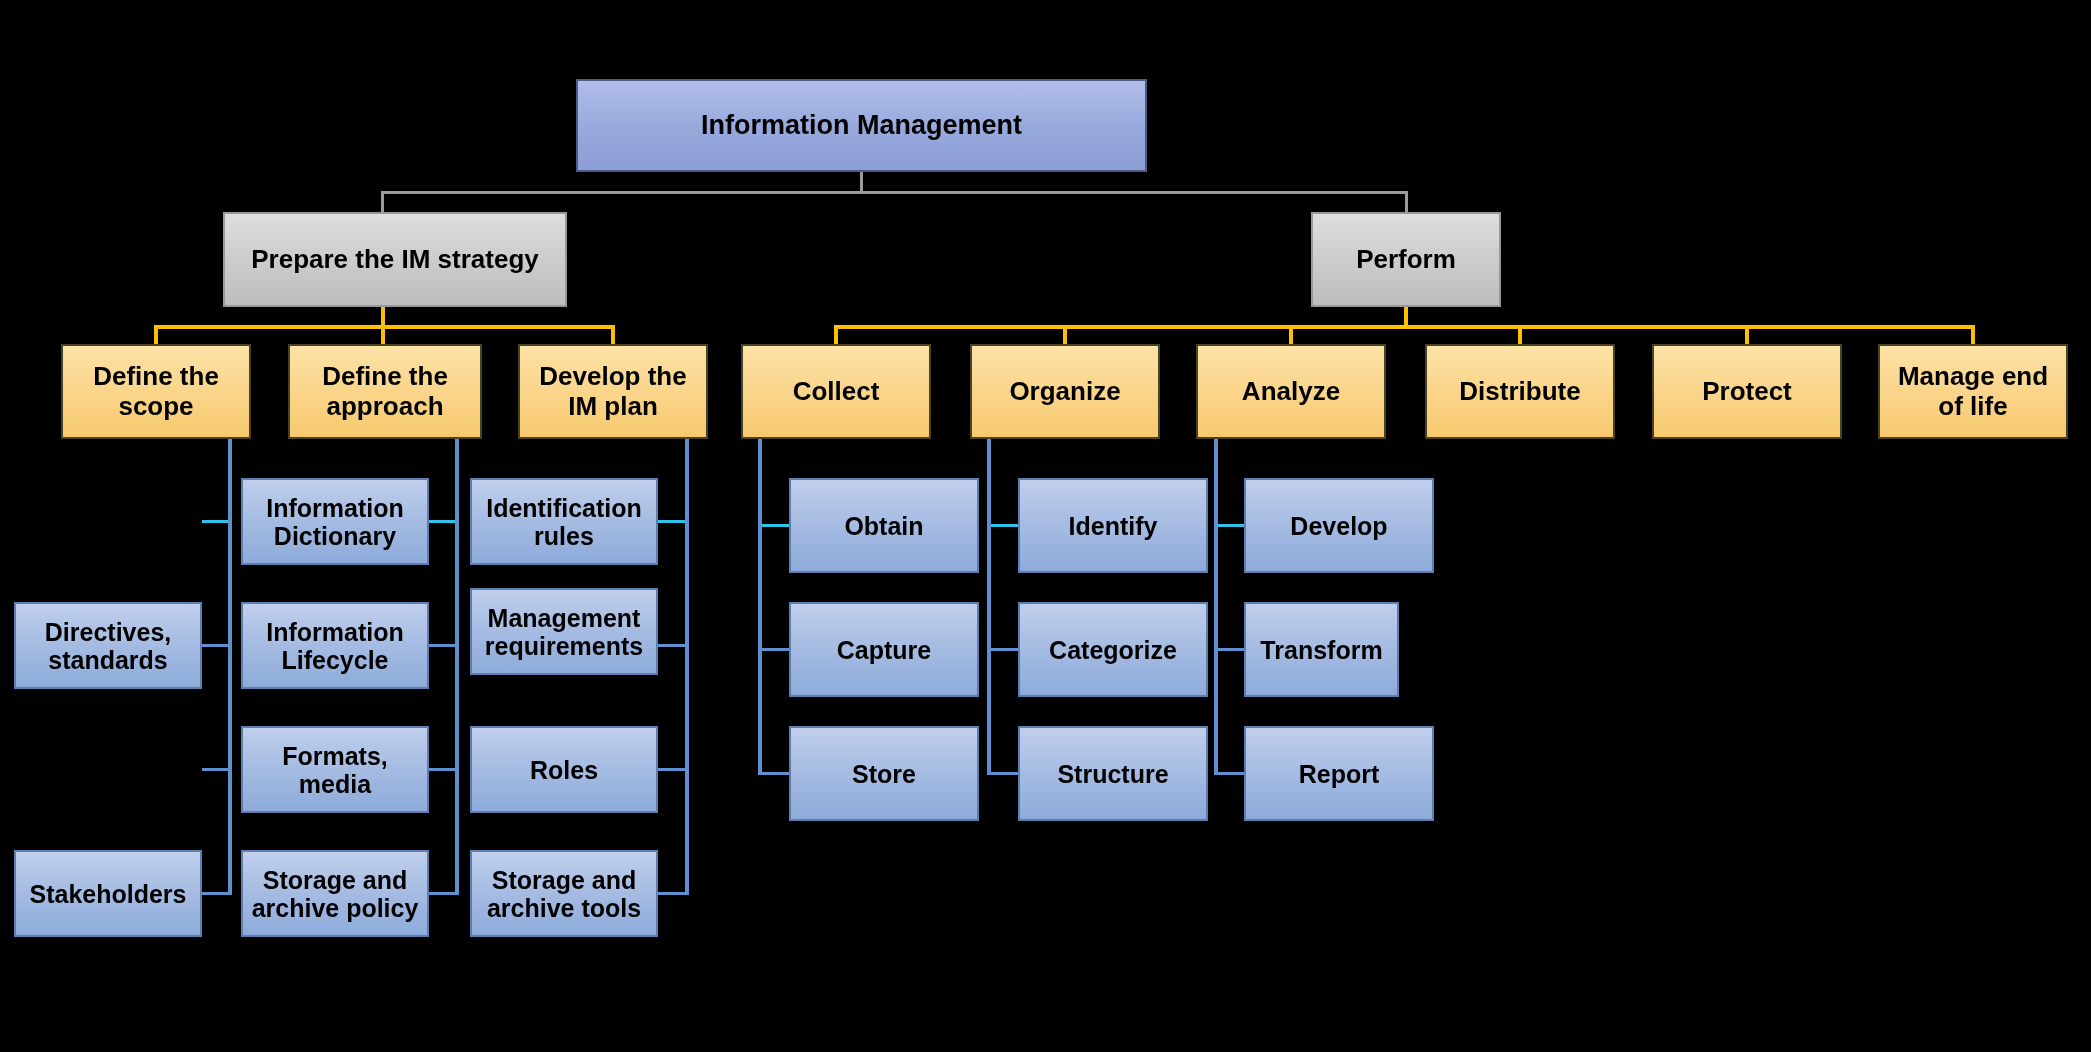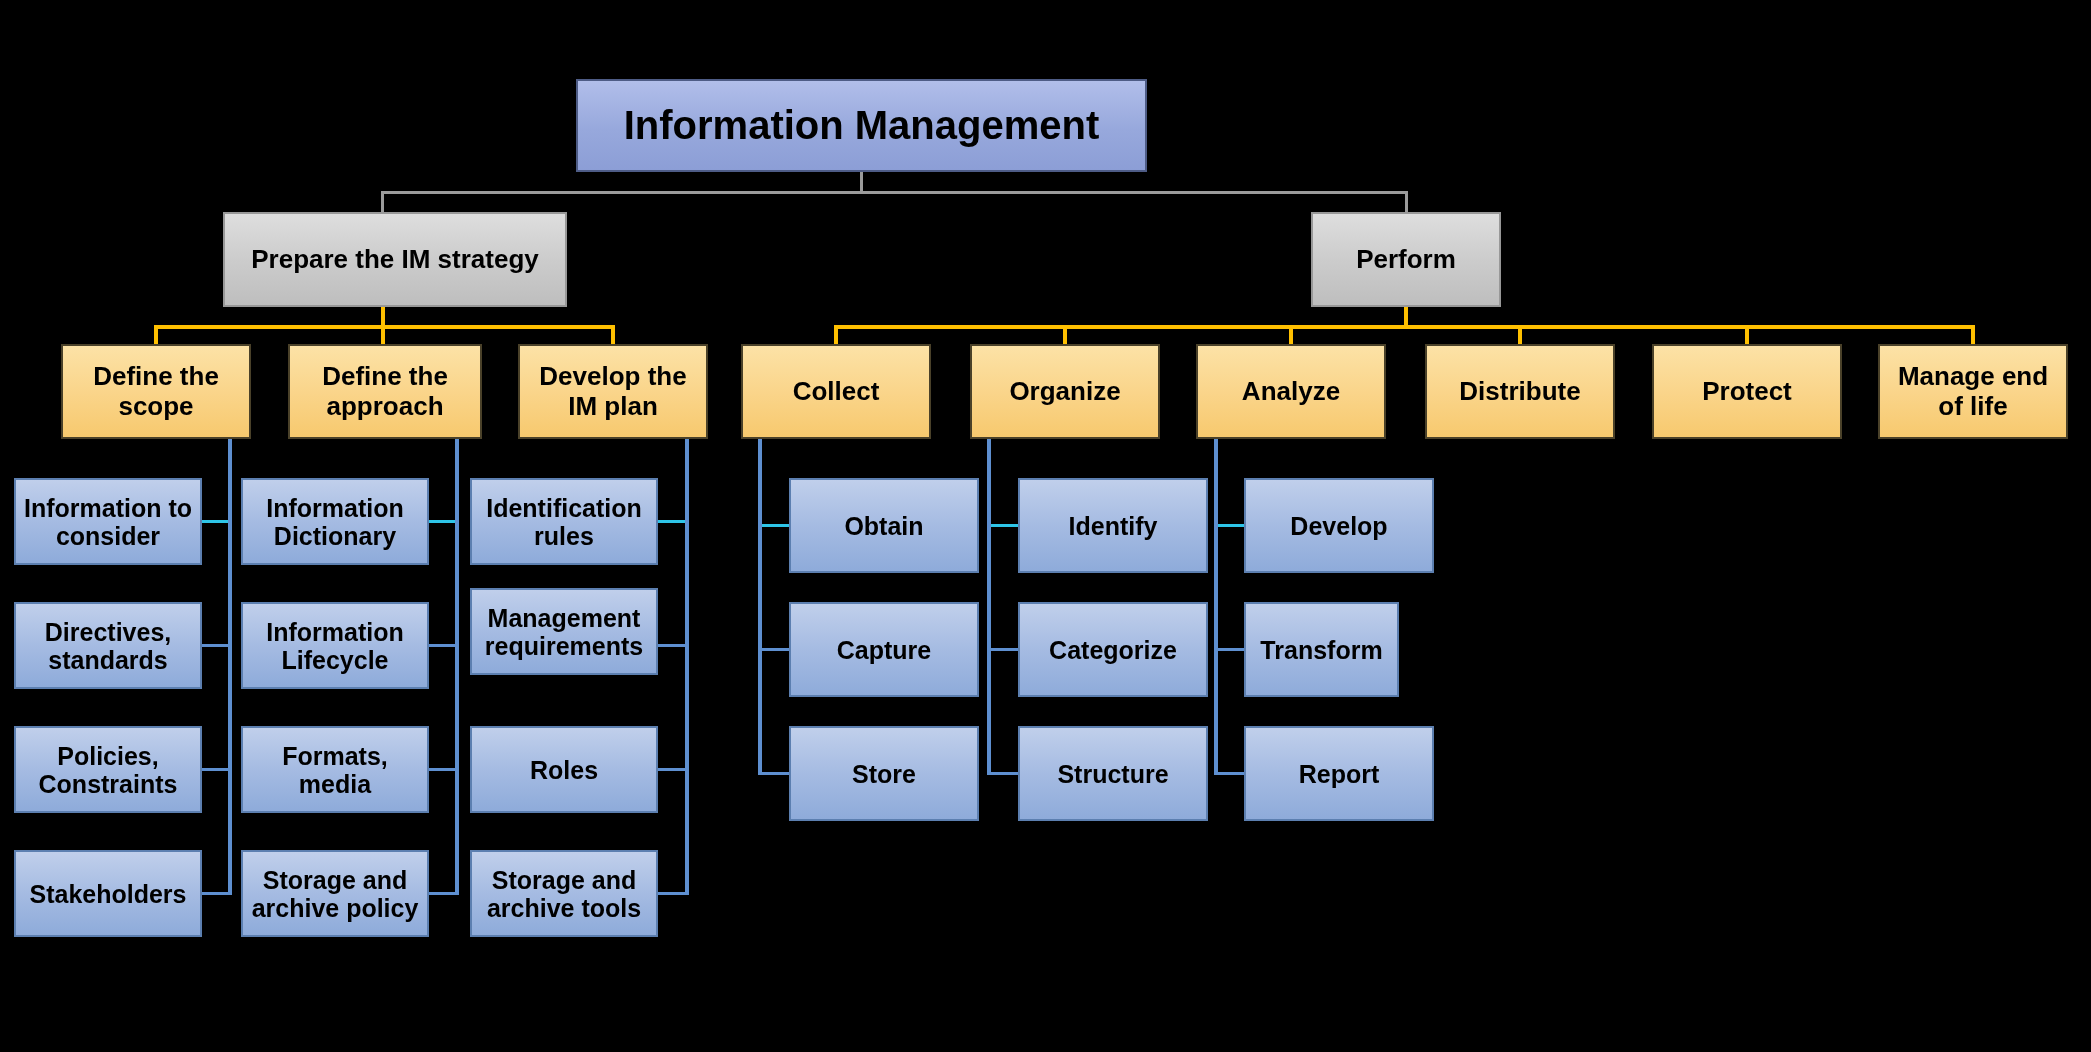--- a/index.html
+++ b/index.html
@@ -2,21 +2,21 @@
 <html><head>
 <meta charset="utf-8">
 <style>
   html,body{margin:0;padding:0;background:#000;}
   #stage{position:relative;width:2091px;height:1052px;background:#000;overflow:hidden;
          font-family:"Liberation Sans", sans-serif;}
   .node{position:absolute;display:flex;align-items:center;justify-content:center;
         text-align:center;font-weight:bold;color:#000;box-sizing:border-box;
         padding:2px 6px;line-height:1.12;}
   .lvl-root{background:linear-gradient(180deg,#B1BEEA 0%,#97A8DC 55%,#8C9ED6 100%);
-            border:2px solid #4E5C86;font-size:40px;}
+            border:2px solid #4E5C86;font-size:27px;}
   .lvl-branch{background:linear-gradient(180deg,#DEDEDE 0%,#CCCCCC 50%,#BEBEBE 100%);
               border:2px solid #989898;font-size:26px;}
   .lvl-phase{background:linear-gradient(180deg,#FCE2A6 0%,#FAD58B 50%,#F7C96E 100%);
              border:2px solid #4A4129;font-size:26px;}
   .lvl-child{background:linear-gradient(180deg,#C0CFEB 0%,#A5BBE2 50%,#8EABDA 100%);
              border:2px solid #5C7FB0;font-size:25px;}
   .conn{position:absolute;}
   .c-gray{background:#9B9B9B;}
   .c-yellow{background:#FFC000;}
   .c-blue{background:#5E8FD0;}
@@ -90,23 +90,21 @@
   <div class="node lvl-phase" style="left:61px;top:344px;width:190px;height:95px">Define the scope</div>
   <div class="node lvl-phase" style="left:288px;top:344px;width:194px;height:95px">Define the approach</div>
   <div class="node lvl-phase" style="left:518px;top:344px;width:190px;height:95px">Develop the IM plan</div>
   <div class="node lvl-phase" style="left:741px;top:344px;width:190px;height:95px">Collect</div>
   <div class="node lvl-phase" style="left:970px;top:344px;width:190px;height:95px">Organize</div>
   <div class="node lvl-phase" style="left:1196px;top:344px;width:190px;height:95px">Analyze</div>
   <div class="node lvl-phase" style="left:1425px;top:344px;width:190px;height:95px">Distribute</div>
   <div class="node lvl-phase" style="left:1652px;top:344px;width:190px;height:95px">Protect</div>
   <div class="node lvl-phase" style="left:1878px;top:344px;width:190px;height:95px">Manage end of life</div>
 
-  <div class="node lvl-child" style="left:14px;top:478px;width:188px;height:87px">Information to consider</div>
   <div class="node lvl-child" style="left:14px;top:602px;width:188px;height:87px">Directives, standards</div>
-  <div class="node lvl-child" style="left:14px;top:726px;width:188px;height:87px">Policies, Constraints</div>
   <div class="node lvl-child" style="left:14px;top:850px;width:188px;height:87px">Stakeholders</div>
 
   <div class="node lvl-child" style="left:241px;top:478px;width:188px;height:87px">Information Dictionary</div>
   <div class="node lvl-child" style="left:241px;top:602px;width:188px;height:87px">Information Lifecycle</div>
   <div class="node lvl-child" style="left:241px;top:726px;width:188px;height:87px">Formats, media</div>
   <div class="node lvl-child" style="left:241px;top:850px;width:188px;height:87px">Storage and archive policy</div>
 
   <div class="node lvl-child" style="left:470px;top:478px;width:188px;height:87px">Identification rules</div>
   <div class="node lvl-child" style="left:470px;top:588px;width:188px;height:87px">Management requirements</div>
   <div class="node lvl-child" style="left:470px;top:726px;width:188px;height:87px">Roles</div>

